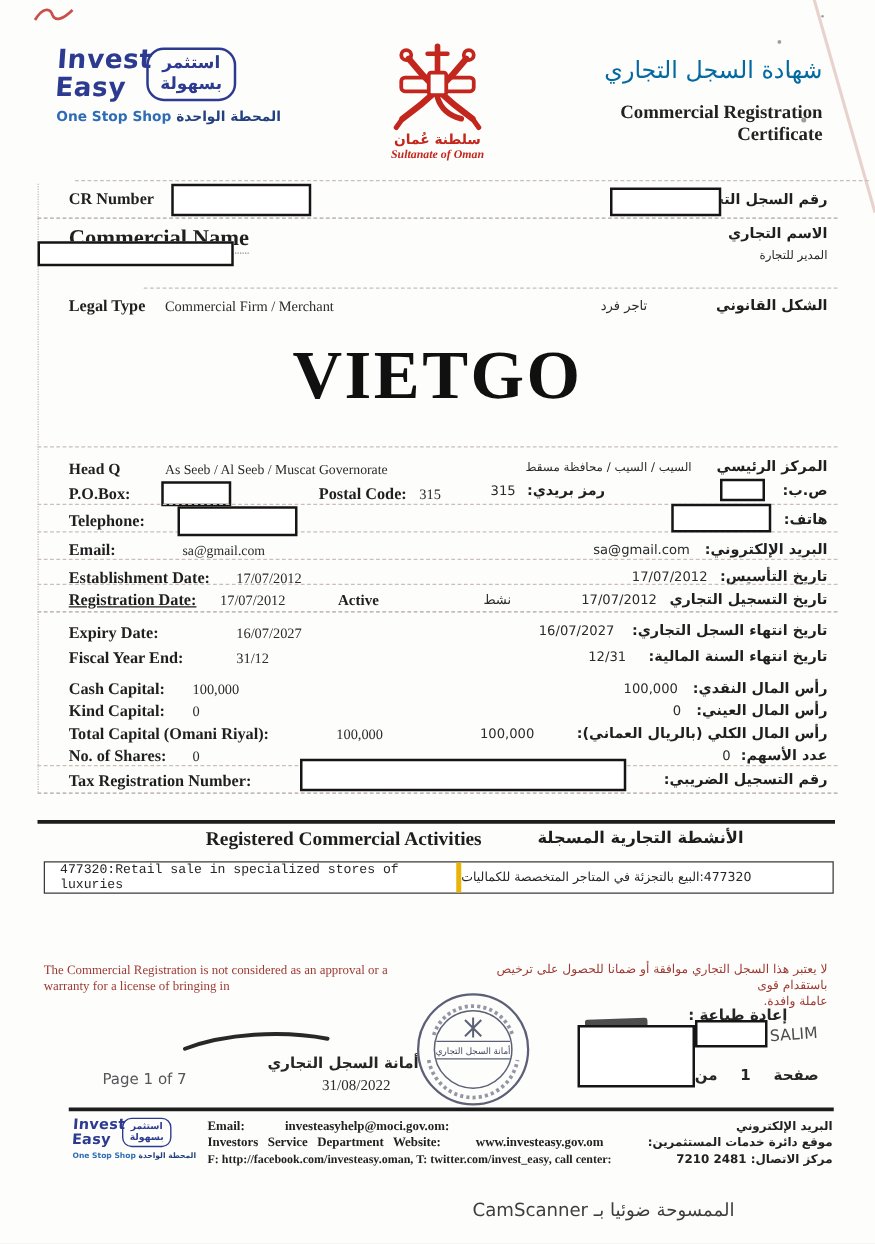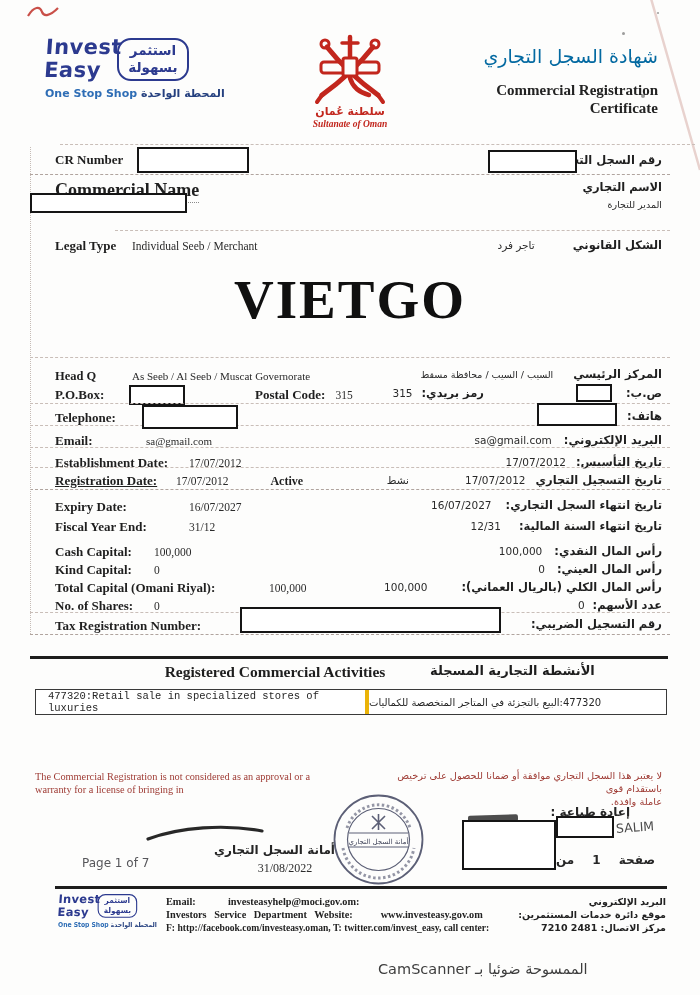--- a/index.html
+++ b/index.html
@@ -122,25 +122,25 @@
   <div class="arrow" style="top:177px;">
     <span class="ar arl">الاسم التجاري</span>
   </div>
   <div class="arrow" style="top:194px;">
     <span class="ar arv" style="font-size:9.5px;">المدير للتجارة</span>
   </div>
   <div class="redact" style="left:30px;top:193px;width:153px;height:16px;"></div>
 
   <div class="abs nw" style="left:55px;top:236px;">
     <span class="enl" style="width:73px;font-size:13px;">Legal Type</span>
-    <span class="env">Individual Seeb / Merchant</span>
+    <span class="env">Commercial Firm / Merchant</span>
   </div>
   <div class="arrow" style="top:235px;">
     <span class="ar arl">الشكل القانوني</span>
-    <span class="ar arv" style="margin-right:34px;">تاجر فرد</span>
+    <span class="ar arv" style="margin-right:51px;">تاجر فرد</span>
   </div>
 
   <div class="abs nw b" style="left:0;top:268px;width:700px;text-align:center;font-size:55px;letter-spacing:2px;color:#101010;">VIETGO</div>
 
   <div class="abs nw" style="left:55px;top:366px;">
     <span class="enl" style="width:73px;">Head Q</span>
     <span class="env" style="font-size:11px;">As Seeb / Al Seeb / Muscat Governorate</span>
   </div>
   <div class="arrow" style="top:364px;">
     <span class="ar arl">المركز الرئيسي</span>

